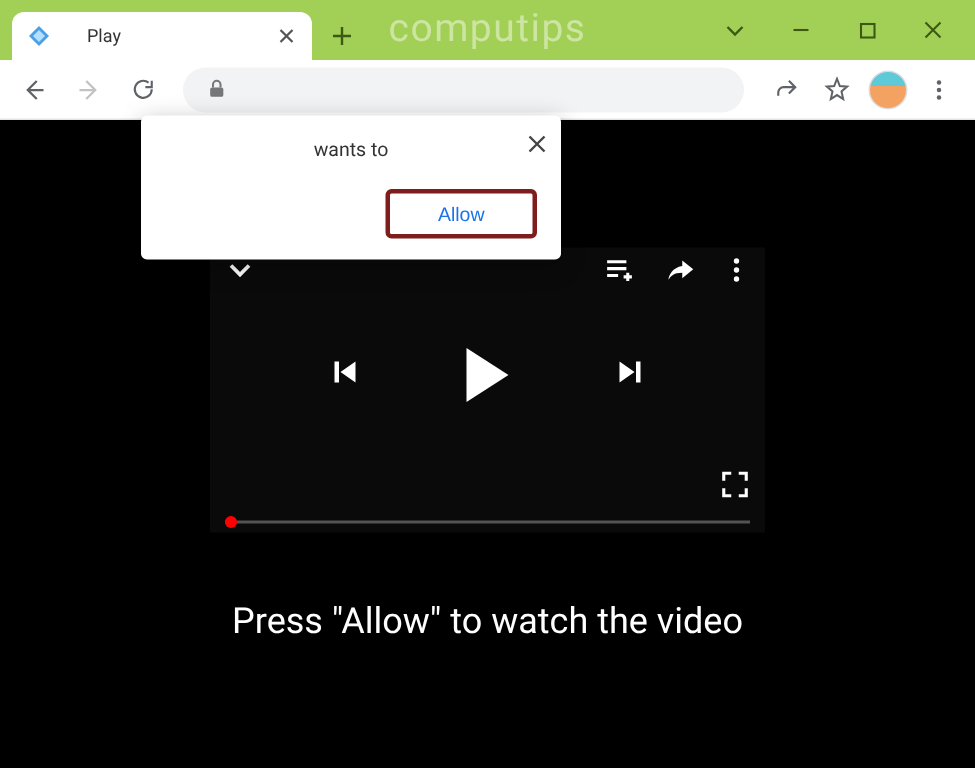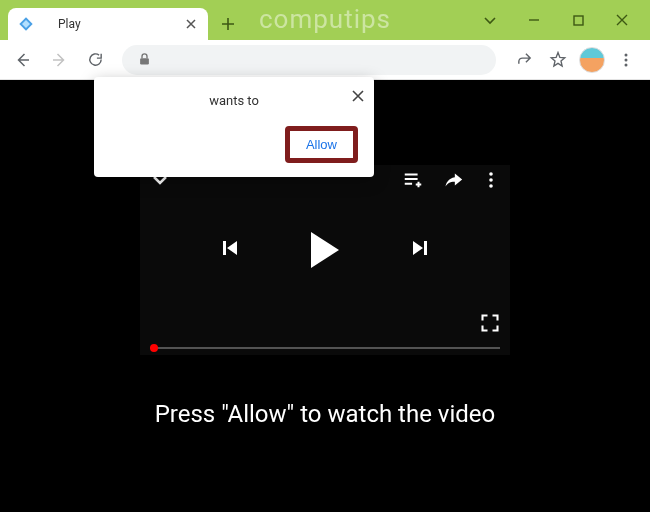--- a/index.html
+++ b/index.html
@@ -142,22 +142,22 @@
       padding: 16px 16px 14px 16px;
       z-index: 10;
       margin-top: 15px;
     }
     .perm-popup .heading { text-align:center; font-size: 13px; color: #333; margin-bottom: 14px; }
     .perm-popup .close-x { position:absolute; right:10px; top:10px; cursor:pointer; color:#555; }
     .perm-row { display:flex; align-items:center; gap: 12px; font-size: 13px; color:#333; }
     .perm-bell { width:18px;height:18px;color:#666;}
     .perm-actions { display:flex; justify-content:flex-end; gap:10px; margin-top:18px; }
     .perm-btn {
-      border:5px solid #7f1d1d; background:#fff; color:#1a73e8;
-      padding: 6px 16px; border-radius:4px; cursor:pointer; font-size:13px;
+      border:3px solid #7f1d1d; background:#fff; color:#1a73e8;
+      padding: 6px 32px; border-radius:4px; cursor:pointer; font-size:13px;
     }
   </style>
 </head>
 <body>
 
 <div class="titlebar">
   <div class="watermark">computips</div>
   <div class="tab-strip">
     <div class="tab">
       <span class="favicon">

